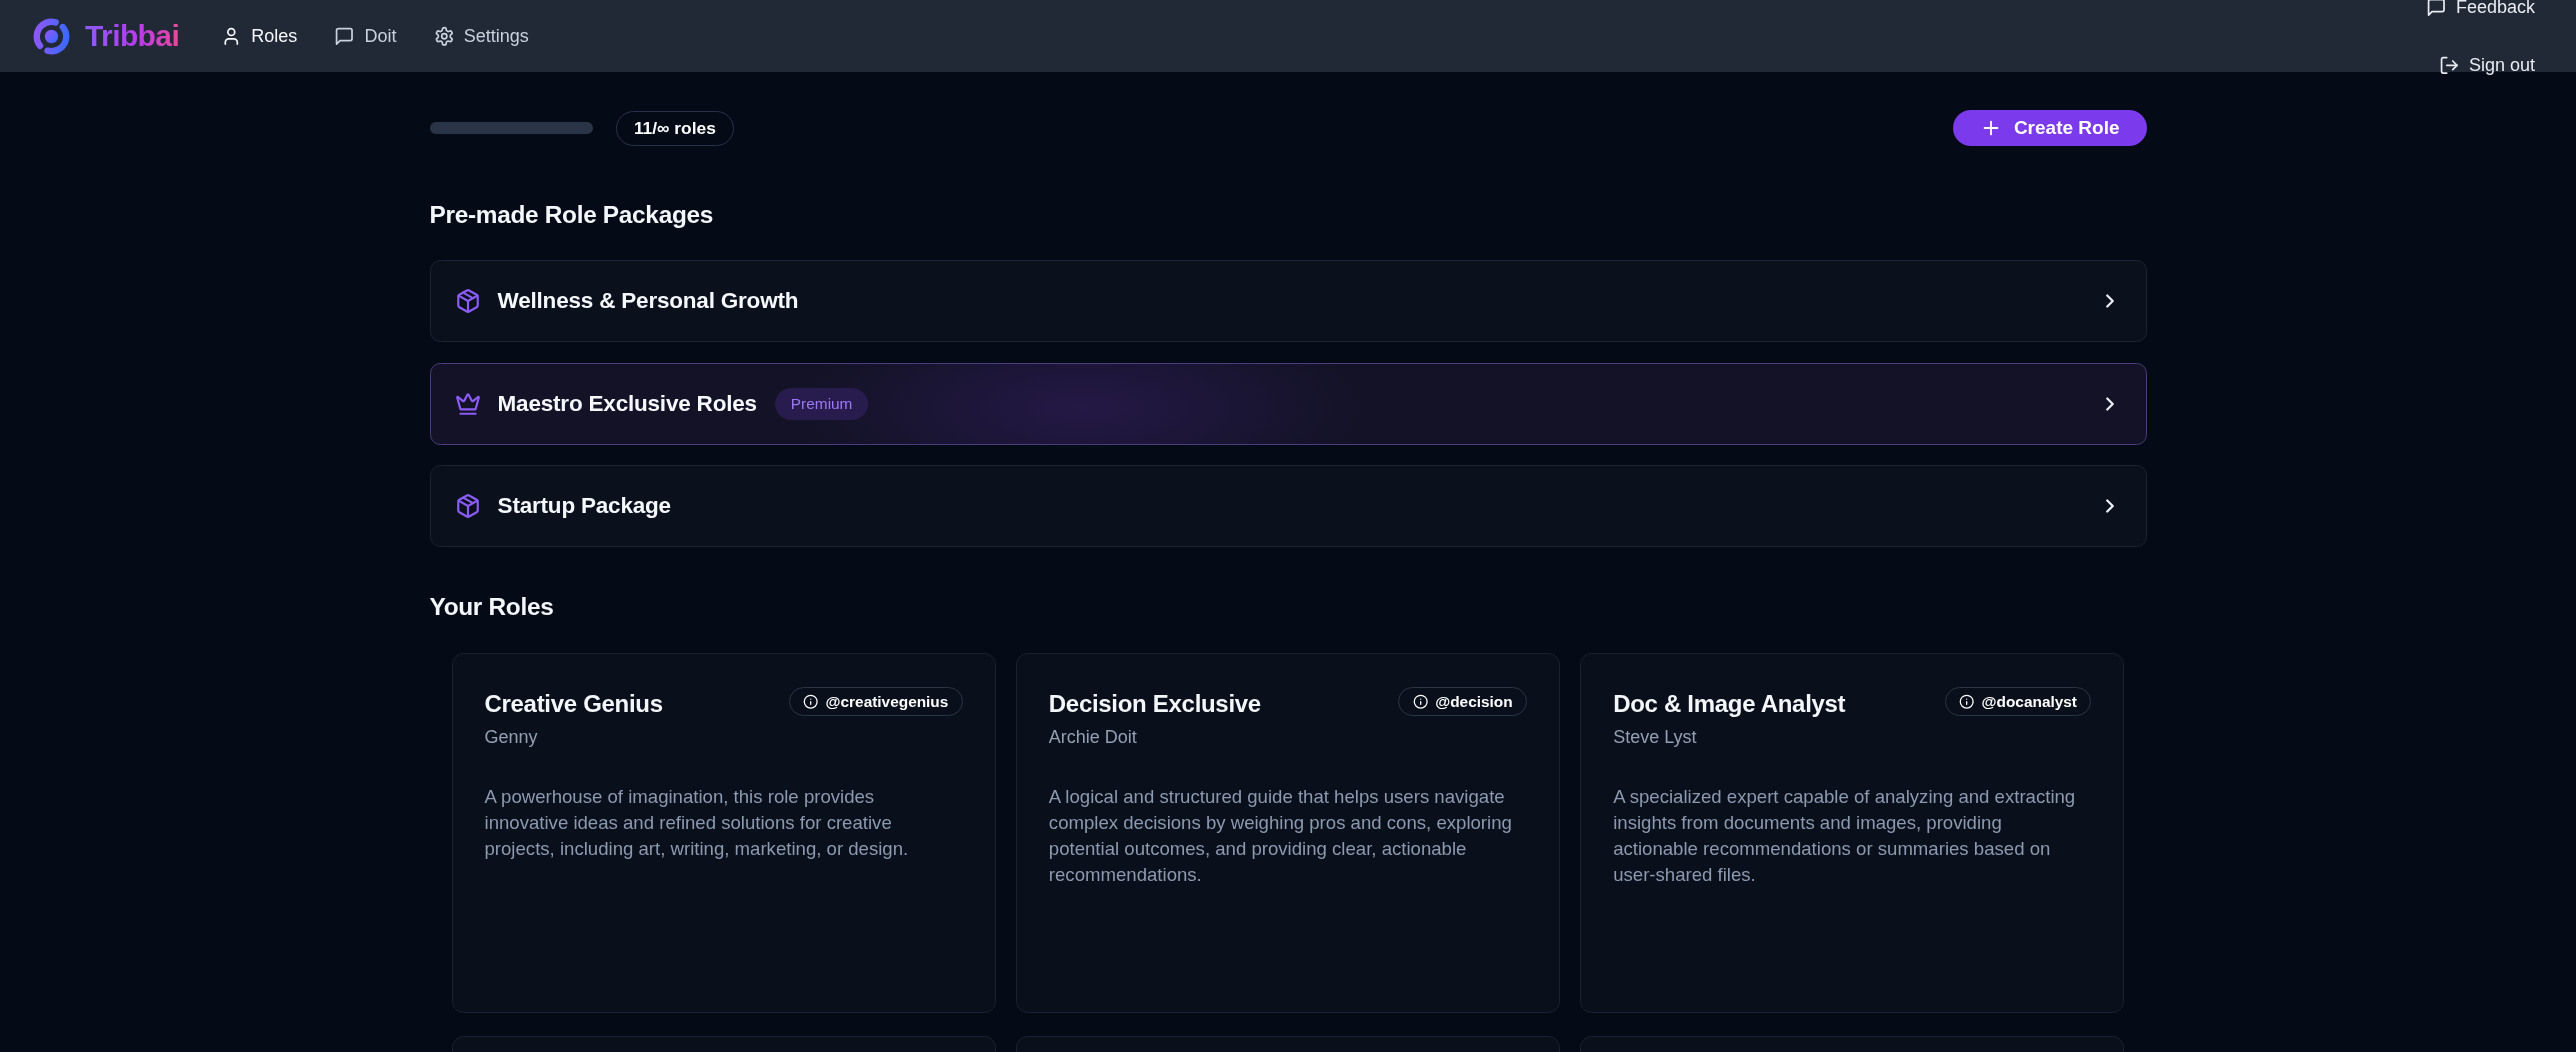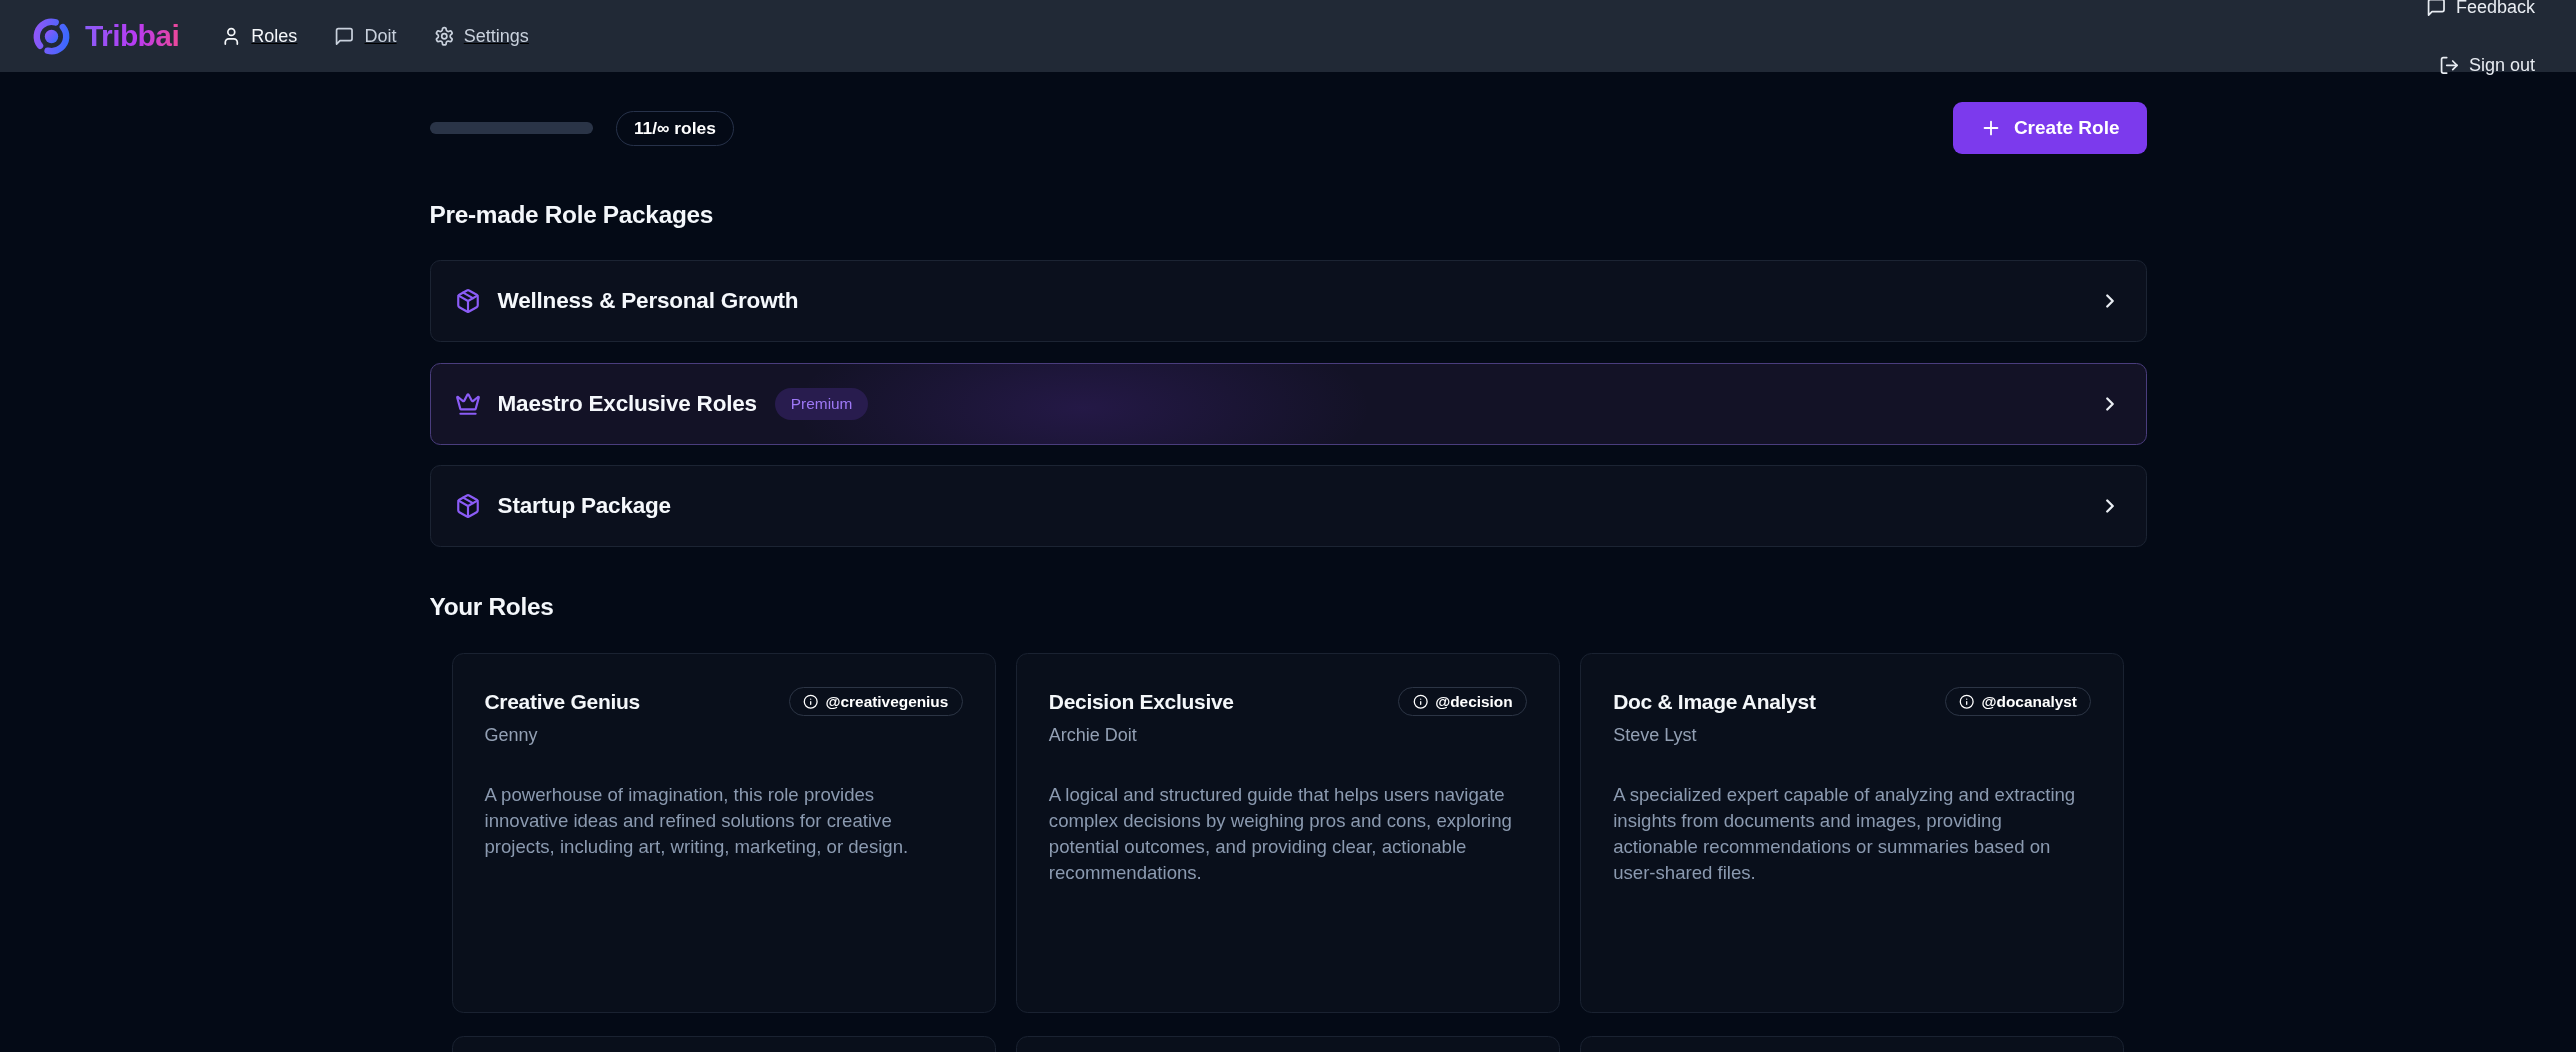--- a/index.html
+++ b/index.html
@@ -26,21 +26,21 @@
   .logo-svg { width: 41px; height: 41px; display: block; }
   .brand-name {
     font-size: 30px;
     font-weight: bold;
     letter-spacing: -0.6px;
     background: linear-gradient(90deg, #8b5cf6 0%, #b83af3 55%, #ec4899 100%);
     -webkit-background-clip: text;
     background-clip: text;
     color: transparent;
   }
-  .nav { display: flex; align-items: center; gap: 37px; margin-left: 42px; text-decoration: underline; }
+  .nav { display: flex; align-items: center; gap: 37px; margin-left: 42px; }
   .nav-item {
     display: flex; align-items: center; gap: 9.6px;
     font-size: 18px; color: #c9d1dd; cursor: pointer;
   }
   .nav-item.active { color: #f5f7fa; }
   .nav-item svg { width: 20.6px; height: 20.6px; }
   .nav-right { margin-left: auto; display: flex; align-items: flex-end; gap: 37px; flex-direction: column; }
   .nav-right .nav-item { color: #e8ecf2; }
 
   .icon { display: inline-flex; align-items: center; justify-content: center; }
@@ -55,23 +55,23 @@
   .progress-track { width: 163px; height: 11.6px; border-radius: 5.8px; background: #2a3447; overflow: hidden; cursor: default; }
   .progress-fill { height: 100%; width: 0; background: #7c3aed; }
   .roles-count-badge {
     margin-left: 23px; height: 35px; padding: 0 17.4px;
     display: flex; align-items: center;
     border: 0.6px solid #27324a; border-radius: 18px;
     font-size: 17.4px; font-weight: bold; color: #ffffff;
     background: transparent;
   }
   .create-role-btn {
-    margin-left: auto; height: 52px; padding: 0 27px;
+    margin-left: auto; height: 36px; padding: 0 27px;
     display: flex; align-items: center; gap: 11.6px;
-    background: #7c3aed; border: none; border-radius: 9px;
+    background: #7c3aed; border: none; border-radius: 20px;
     color: #ffffff; font-size: 19px; font-weight: 600;
     font-family: inherit; cursor: pointer;
   }
   .create-role-btn svg { width: 22px; height: 22px; }
 
   
   .section-title { margin: 0; font-size: 24.4px; font-weight: bold; color: #f4f7fb; letter-spacing: -0.3px; }
   .section-title.packages { margin-top: 48px; }
   .section-title.roles { margin-top: 46px; }
 
@@ -112,21 +112,21 @@
   }
   .role-card {
     height: 360px;
     background: #090f1b;
     border: 0.6px solid #1a2231;
     border-radius: 11.6px;
     padding: 33px 32px;
     cursor: pointer;
   }
   .role-head { display: flex; align-items: flex-start; justify-content: space-between; gap: 15.4px; }
-  .role-title { margin: 2.6px 0 0; font-size: 21px; font-weight: bold; color: #f4f7fa; letter-spacing: -0.3px; }
+  .role-title { margin: 2.6px 0 0; font-size: 24px; font-weight: bold; color: #f4f7fa; letter-spacing: -0.3px; }
   .handle-badge {
     flex: none;
     display: flex; align-items: center; gap: 7px;
     height: 29px; padding: 0 13.5px;
     border: 0.6px solid #2c3545; border-radius: 642px;
     color: #ffffff; font-size: 15.4px; font-weight: bold;
   }
   .handle-badge svg { width: 15.4px; height: 15.4px; stroke-width: 2; }
   .role-subtitle { margin-top: 9px; font-size: 18px; color: #93a0b4; }
   .role-desc { margin: 36px 0 0; font-size: 18.6px; line-height: 26px; color: #8b9ab0; }

